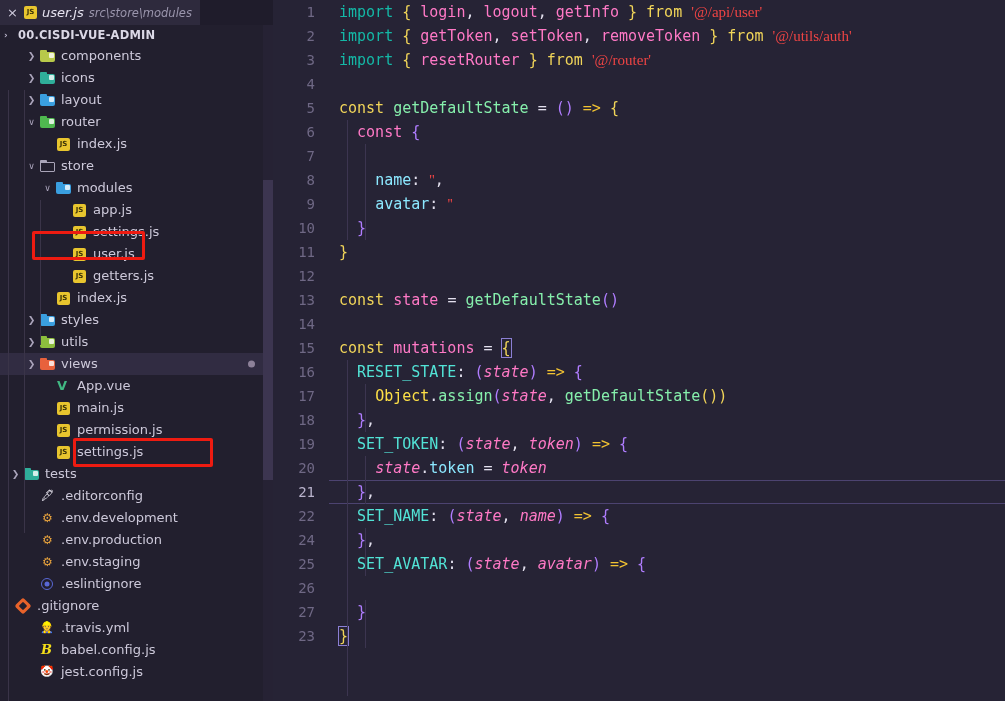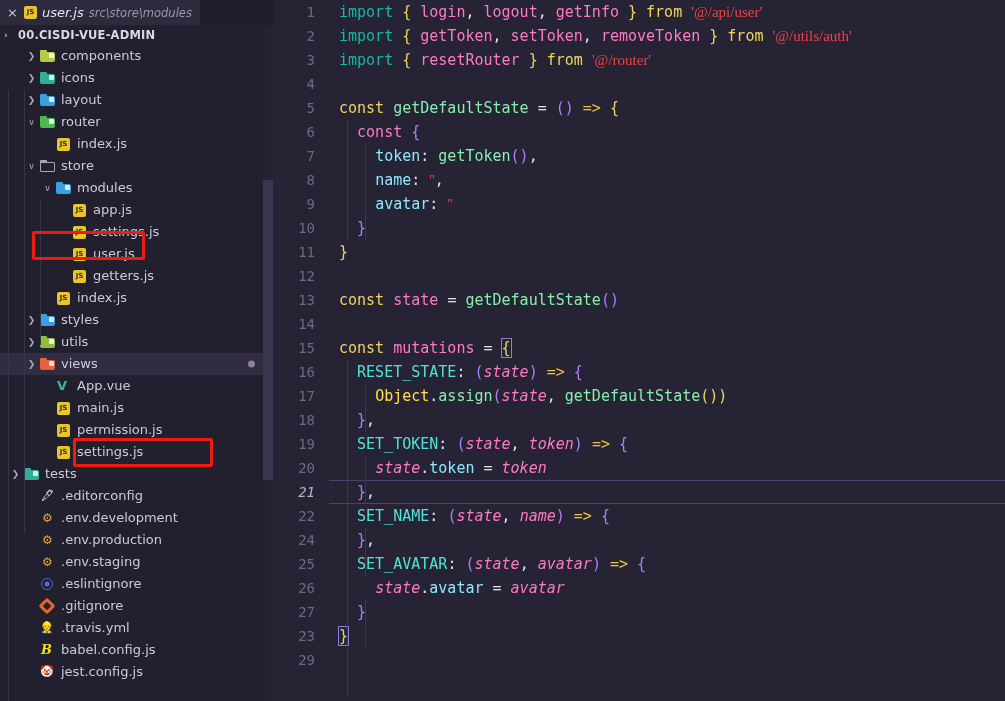--- a/index.html
+++ b/index.html
@@ -149,21 +149,21 @@
   }
   .ln-row.active .ln-hl{
     position:absolute;left:56px;right:0;top:0;bottom:0;
     border-top:1px solid #4c4370;border-bottom:1px solid #4c4370;
     box-sizing:border-box;pointer-events:none;
   }
   .gutter{
     position:absolute;left:0;width:42px;text-align:right;
     color:#6f6885;font-size:14px;
   }
-  .ln-row.active .gutter{color:#b9b3cc;font-style:italic;}
+  .ln-row.active .gutter{color:#b9b3cc;}
   .src{position:absolute;left:66px;top:0;}
 
   
   .eguide{position:absolute;width:1px;background:#3c3550;}
 
   
   .t-kw{color:#ff79c6;}
   .t-kw2{color:#14b8a6;}
   .t-var{color:#8ce8ff;}
   .t-fn{color:#86efac;margin-top:12px;}
@@ -424,21 +424,21 @@
           </span>
           <span class="lbl">.env.staging</span>
         </div>
         <div class="row" style="padding-left: 24px;">
           <span class="arrow none">·</span>
           <span class="ico">
             <span class="ringicon"></span>
           </span>
           <span class="lbl">.eslintignore</span>
         </div>
-        <div class="row" style="padding-left: 24px;">
+        <div class="row" style="">
           <span class="arrow none">·</span>
           <span class="ico">
             <span class="gitdiamond"></span>
           </span>
           <span class="lbl">.gitignore</span>
         </div>
         <div class="row" style="padding-left: 24px;">
           <span class="arrow none">·</span>
           <span class="ico">
             <span class="genicon" style="color: rgb(224, 192, 138);">👷</span>
@@ -471,42 +471,41 @@
   </div>
 
   <div id="editor">
     <div class="code" id="code">
         <div class="ln-row"><div class="gutter">1</div><div class="src"><span class="t-kw2">import</span><span class="t-plain"> </span><span class="t-brace">{</span><span class="t-plain"> </span><span class="t-kw">login</span><span class="t-plain">, </span><span class="t-kw">logout</span><span class="t-plain">, </span><span class="t-kw">getInfo</span><span class="t-plain"> </span><span class="t-brace">}</span><span class="t-plain"> </span><span class="t-brace">from</span><span class="t-plain"> </span><span class="t-str">'@/api/user'</span></div></div>
         <div class="ln-row"><div class="gutter">2</div><div class="src"><span class="t-kw2">import</span><span class="t-plain"> </span><span class="t-brace">{</span><span class="t-plain"> </span><span class="t-kw">getToken</span><span class="t-plain">, </span><span class="t-kw">setToken</span><span class="t-plain">, </span><span class="t-kw">removeToken</span><span class="t-plain"> </span><span class="t-brace">}</span><span class="t-plain"> </span><span class="t-brace">from</span><span class="t-plain"> </span><span class="t-str">'@/utils/auth'</span></div></div>
         <div class="ln-row"><div class="gutter">3</div><div class="src"><span class="t-kw2">import</span><span class="t-plain"> </span><span class="t-brace">{</span><span class="t-plain"> </span><span class="t-kw">resetRouter</span><span class="t-plain"> </span><span class="t-brace">}</span><span class="t-plain"> </span><span class="t-brace">from</span><span class="t-plain"> </span><span class="t-str">'@/router'</span></div></div>
         <div class="ln-row"><div class="gutter">4</div><div class="src"></div></div>
         <div class="ln-row"><div class="gutter">5</div><div class="src"><span class="t-brace">const</span><span class="t-plain"> </span><span class="t-fn">getDefaultState</span><span class="t-plain"> </span><span class="t-op">=</span><span class="t-plain"> </span><span class="t-paren2">()</span><span class="t-plain"> </span><span class="t-arrow">=&gt;</span><span class="t-plain"> </span><span class="t-brace">{</span></div></div>
         <div class="ln-row"><div class="gutter">6</div><div class="src"><span class="t-plain">  </span><span class="t-kw">const</span><span class="t-plain"> </span><span class="t-paren2">{</span></div></div>
-        <div class="ln-row"><div class="gutter">7</div><div class="src"><span class="t-plain">    </span><span class="t-var">token</span><span class="t-plain">: </span><span class="t-fn">getToken</span><span class="t-paren2">()</span><span class="t-plain">,</span></div></div>
+        <div class="ln-row"><div class="gutter">7</div></div>
         <div class="ln-row"><div class="gutter">8</div><div class="src"><span class="t-plain">    </span><span class="t-var">name</span><span class="t-plain">: </span><span class="t-str">''</span><span class="t-plain">,</span></div></div>
         <div class="ln-row"><div class="gutter">9</div><div class="src"><span class="t-plain">    </span><span class="t-var">avatar</span><span class="t-plain">: </span><span class="t-str">''</span></div></div>
         <div class="ln-row"><div class="gutter">10</div><div class="src"><span class="t-plain">  </span><span class="t-paren2">}</span></div></div>
         <div class="ln-row"><div class="gutter">11</div><div class="src"><span class="t-brace">}</span></div></div>
         <div class="ln-row"><div class="gutter">12</div><div class="src"></div></div>
         <div class="ln-row"><div class="gutter">13</div><div class="src"><span class="t-brace">const</span><span class="t-plain"> </span><span class="t-kw">state</span><span class="t-plain"> </span><span class="t-op">=</span><span class="t-plain"> </span><span class="t-fn">getDefaultState</span><span class="t-paren2">()</span></div></div>
         <div class="ln-row"><div class="gutter">14</div><div class="src"></div></div>
         <div class="ln-row"><div class="gutter">15</div><div class="src"><span class="t-brace">const</span><span class="t-plain"> </span><span class="t-kw">mutations</span><span class="t-plain"> </span><span class="t-op">=</span><span class="t-plain"> </span><span class="t-brace bracketbox">{</span></div></div>
         <div class="ln-row"><div class="gutter">16</div><div class="src"><span class="t-plain">  </span><span class="t-prop">RESET_STATE</span><span class="t-plain">: </span><span class="t-paren2">(</span><span class="t-param">state</span><span class="t-paren2">)</span><span class="t-plain"> </span><span class="t-arrow">=&gt;</span><span class="t-plain"> </span><span class="t-paren2">{</span></div></div>
         <div class="ln-row"><div class="gutter">17</div><div class="src"><span class="t-plain">    </span><span class="t-obj">Object</span><span class="t-plain">.</span><span class="t-fn">assign</span><span class="t-paren2">(</span><span class="t-param">state</span><span class="t-plain">, </span><span class="t-fn">getDefaultState</span><span class="t-brace">())</span></div></div>
         <div class="ln-row"><div class="gutter">18</div><div class="src"><span class="t-plain">  </span><span class="t-paren2">}</span><span class="t-plain">,</span></div></div>
         <div class="ln-row"><div class="gutter">19</div><div class="src"><span class="t-plain">  </span><span class="t-prop">SET_TOKEN</span><span class="t-plain">: </span><span class="t-paren2">(</span><span class="t-param">state</span><span class="t-plain">, </span><span class="t-param">token</span><span class="t-paren2">)</span><span class="t-plain"> </span><span class="t-arrow">=&gt;</span><span class="t-plain"> </span><span class="t-paren2">{</span></div></div>
         <div class="ln-row"><div class="gutter">20</div><div class="src"><span class="t-plain">    </span><span class="t-param">state</span><span class="t-plain">.</span><span class="t-var">token</span><span class="t-plain"> </span><span class="t-op">=</span><span class="t-plain"> </span><span class="t-param">token</span></div></div>
         <div class="ln-row active"><div class="ln-hl"></div><div class="gutter">21</div><div class="src"><span class="t-plain">  </span><span class="t-paren2">}</span><span class="t-plain">,</span></div></div>
         <div class="ln-row"><div class="gutter">22</div><div class="src"><span class="t-plain">  </span><span class="t-prop">SET_NAME</span><span class="t-plain">: </span><span class="t-paren2">(</span><span class="t-param">state</span><span class="t-plain">, </span><span class="t-param">name</span><span class="t-paren2">)</span><span class="t-plain"> </span><span class="t-arrow">=&gt;</span><span class="t-plain"> </span><span class="t-paren2">{</span></div></div>
         <div class="ln-row"><div class="gutter">24</div><div class="src"><span class="t-plain">  </span><span class="t-paren2">}</span><span class="t-plain">,</span></div></div>
         <div class="ln-row"><div class="gutter">25</div><div class="src"><span class="t-plain">  </span><span class="t-prop">SET_AVATAR</span><span class="t-plain">: </span><span class="t-paren2">(</span><span class="t-param">state</span><span class="t-plain">, </span><span class="t-param">avatar</span><span class="t-paren2">)</span><span class="t-plain"> </span><span class="t-arrow">=&gt;</span><span class="t-plain"> </span><span class="t-paren2">{</span></div></div>
-        <div class="ln-row"><div class="gutter">26</div><div class="src"><span class="t-plain">    </span><span class="t-param">state</span><span class="t-plain">.</span><span class="t-var">avatar</span><span class="t-plain"> </span><span class="t-op">=</span><span class="t-plain"> </span><span class="t-param">avatar</span></div></div>
+        <div class="ln-row"><div class="gutter">26</div></div>
         <div class="ln-row"><div class="gutter">27</div><div class="src"><span class="t-plain">  </span><span class="t-paren2">}</span></div></div>
         <div class="ln-row"><div class="gutter">23</div><div class="src"><span class="t-brace bracketbox">}</span></div></div>
-        <div class="ln-row"><div class="gutter">29</div><div class="src"></div></div>
       </div>
   <div class="eguide" style="left: 74px; top: 120px; height: 120px;"></div>
       <div class="eguide" style="left: 92px; top: 144px; height: 96px;"></div>
       <div class="eguide" style="left: 74px; top: 360px; height: 336px;"></div>
       <div class="eguide" style="left: 92px; top: 384px; height: 48px;"></div>
       <div class="eguide" style="left: 92px; top: 456px; height: 48px;"></div>
       <div class="eguide" style="left: 92px; top: 528px; height: 48px;"></div>
       <div class="eguide" style="left: 92px; top: 600px; height: 48px;"></div>
     </div>
 

